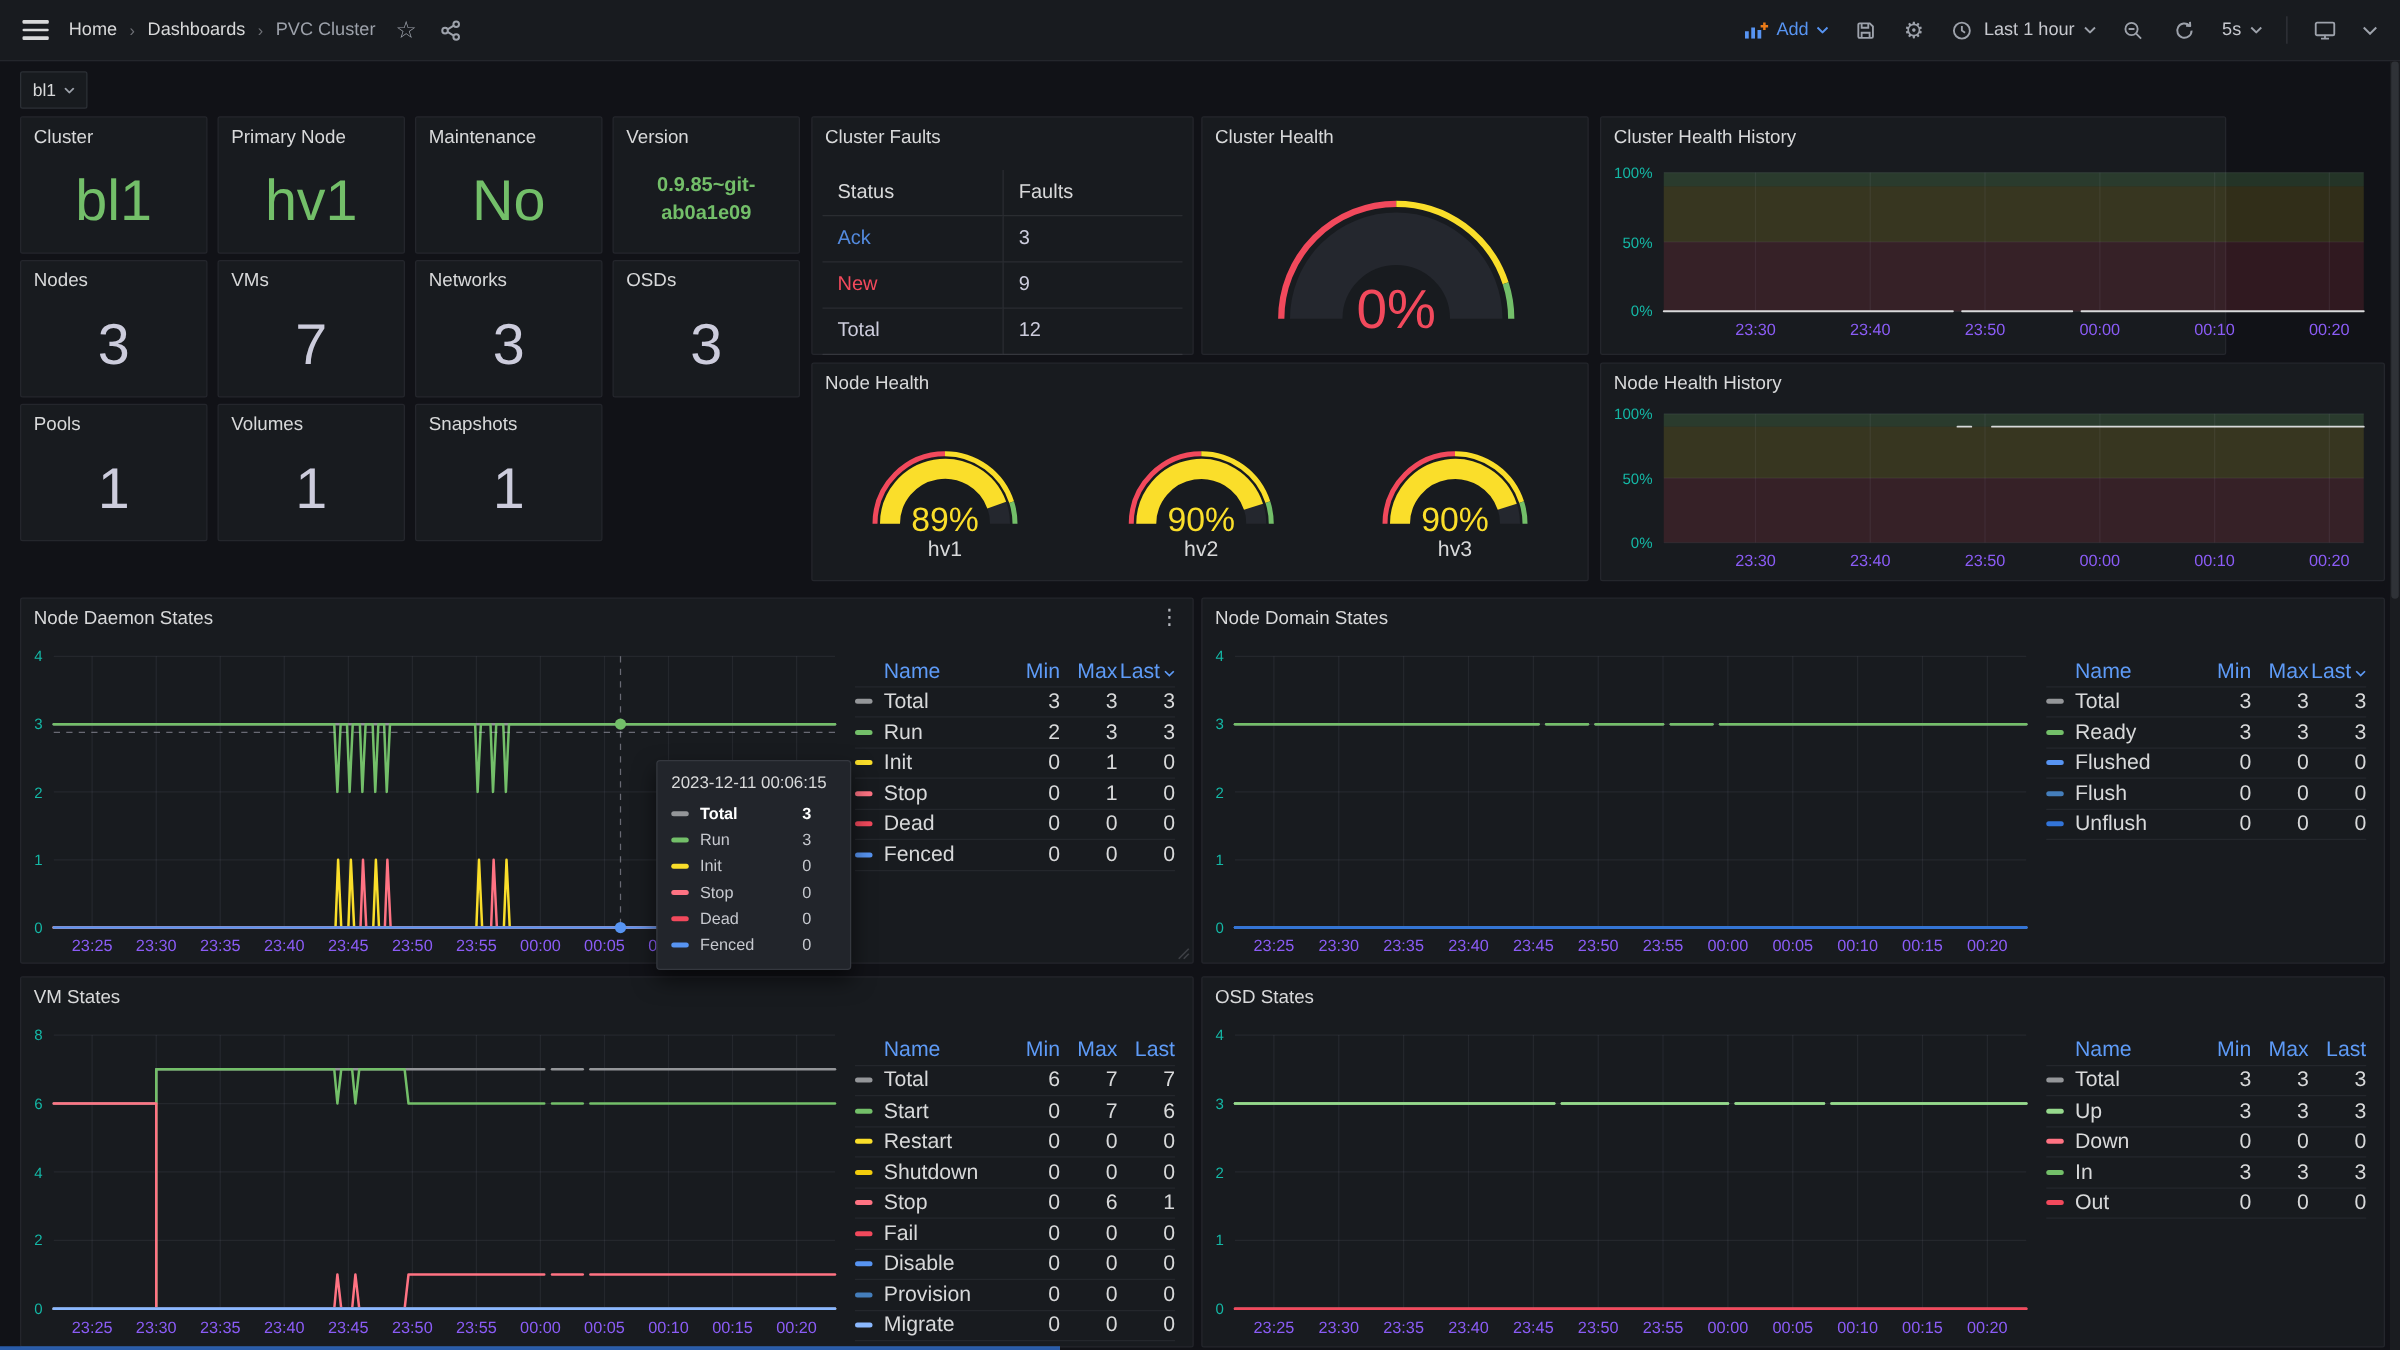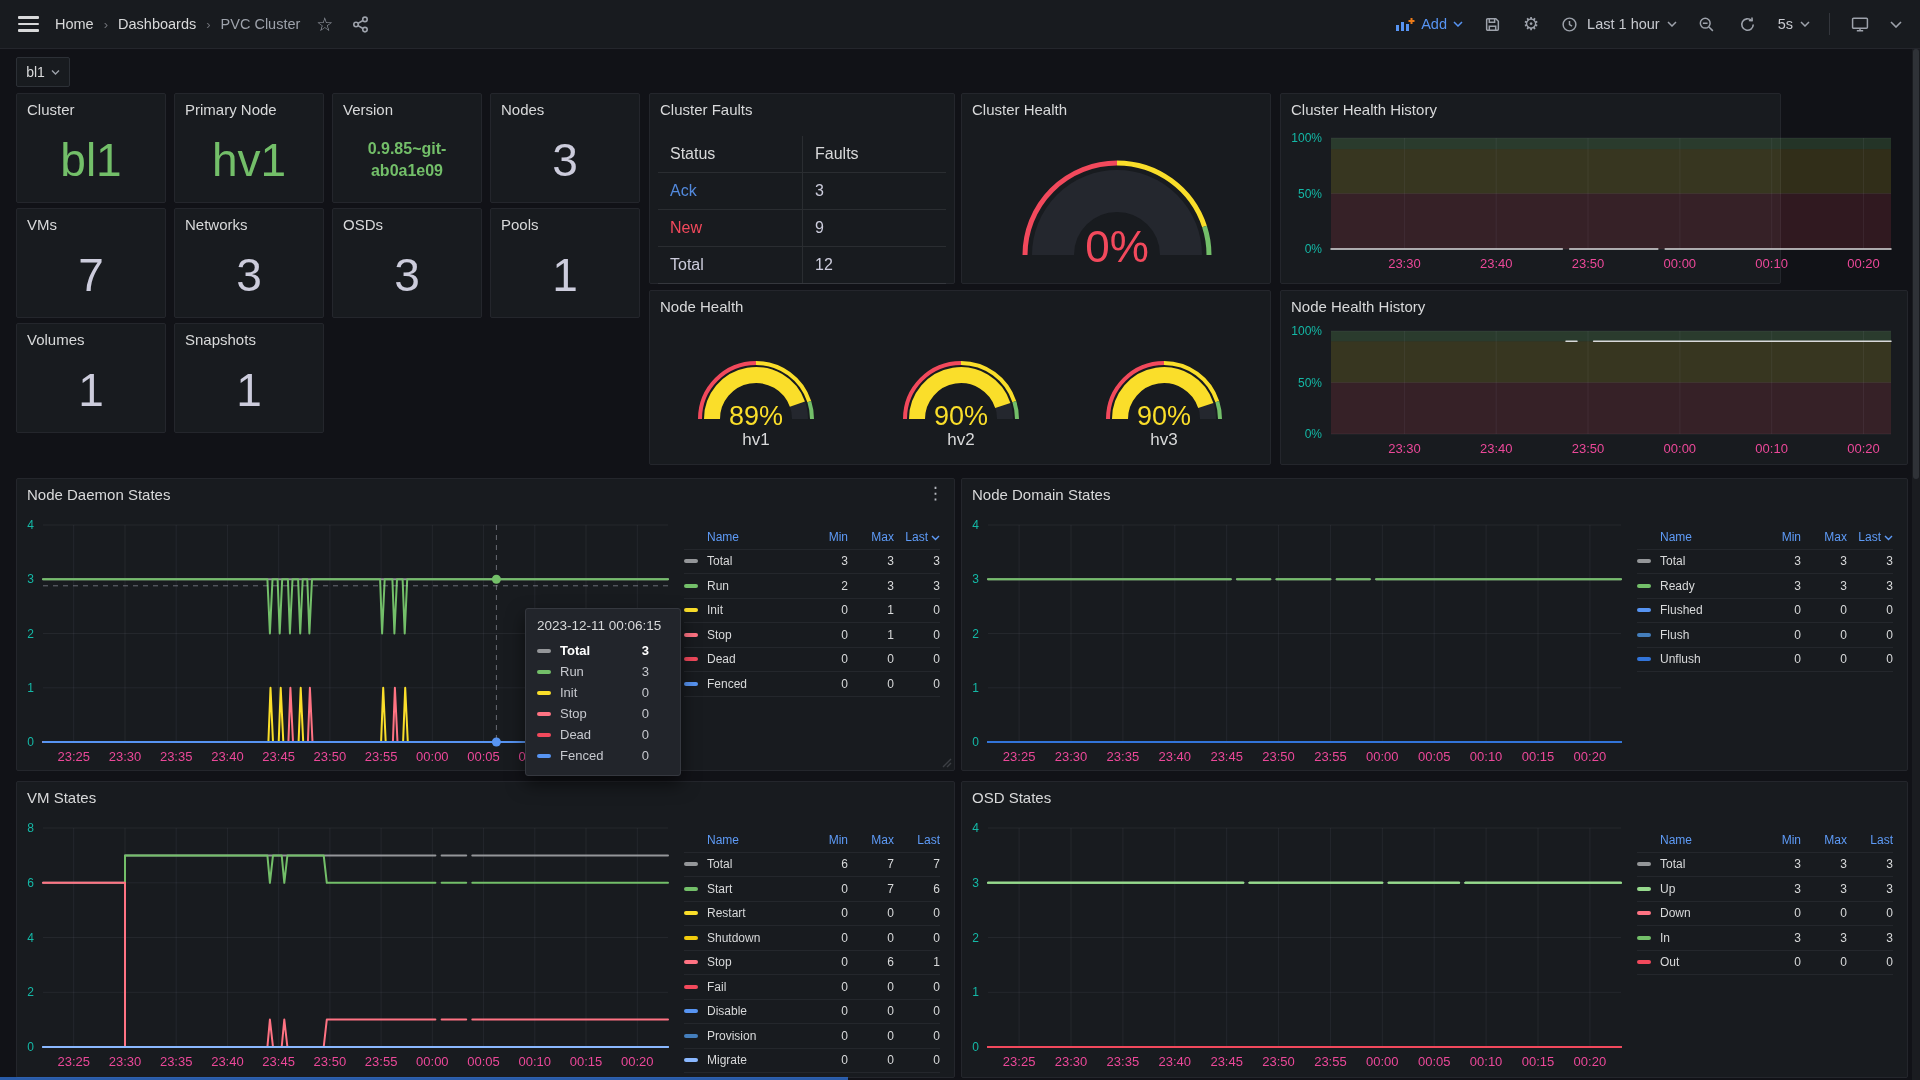--- a/index.html
+++ b/index.html
@@ -38,23 +38,23 @@
   .frow{display:grid;grid-template-columns:1fr 1fr}
   .fcell{padding:9px 12px;font-size:16px;border-bottom:1px solid rgba(204,204,220,0.1);color:#ccccdc}
   .fcell.v{border-left:1px solid rgba(204,204,220,0.1)}
   .frow.head .fcell{color:#d8d9da;font-weight:500}
   
   .gauge-slot{position:absolute}
   .gauge-slot svg{display:block;overflow:visible}
   
   .plot{position:absolute}
   .plot svg{display:block;overflow:visible}
-  .xtick{position:absolute;transform:translateX(-50%);font-size:13px;color:#ec4899;white-space:nowrap}
+  .xtick{position:absolute;transform:translateX(-50%);font-size:13px;color:#8b5cf6;white-space:nowrap}
   .ytick{position:absolute;left:-9px;transform:translate(-100%,-50%);font-size:12px;color:#14b8a6;white-space:nowrap}
-  .legend{position:absolute;top:46px;right:14px;width:256px;font-size:12px}
+  .legend{position:absolute;top:46px;right:14px;width:256px;font-size:17px}
   .lg-row{display:flex;align-items:center;height:24.5px;border-bottom:1px solid rgba(204,204,220,0.07)}
   .lg-swatch{width:14px;height:4px;border-radius:2px;margin-right:9px;flex:none}
   .lg-name{flex:1;color:#d8d9da}
   .lg-val{width:46px;text-align:right;color:#d8d9da}
   .lg-head .lg-name,.lg-head .lg-val{color:#5e9bf7;font-weight:500}
   .sort-caret{margin-left:3px}
   .kebab{position:absolute;top:6px;right:10px;color:#b4b7bd;font-size:17px;line-height:1;cursor:pointer}
   
   .tooltip{position:absolute;left:508px;top:129px;width:156px;background:#22252b;border:1px solid #35383f;border-radius:3px;box-shadow:0 8px 18px rgba(0,0,0,.55);padding:9px 11px;z-index:6}
   .tt-time{font-size:13.5px;color:#d8d9da;margin-bottom:7px;white-space:nowrap}
@@ -175,20 +175,24 @@
 </div>
 
 <div id="stats">
     <div class="stat-panel">
       <div class="stat-title">Cluster</div>
       <div class="stat-value lg" style="color: rgb(115, 191, 105);">bl1</div>
     </div>
     <div class="stat-panel">
       <div class="stat-title">Primary Node</div>
       <div class="stat-value lg" style="color: rgb(115, 191, 105);">hv1</div>
+    </div>
+    <div class="stat-panel">
+      <div class="stat-title">Maintenance</div>
+      <div class="stat-value lg" style="color: rgb(115, 191, 105);">No</div>
     </div>
     <div class="stat-panel">
       <div class="stat-title">Version</div>
       <div class="stat-value sm" style="color: rgb(115, 191, 105); font-weight: bold;">0.9.85~git-
 ab0a1e09</div>
     </div>
     <div class="stat-panel">
       <div class="stat-title">Nodes</div>
       <div class="stat-value lg" style="color: rgb(204, 204, 220);">3</div>
     </div>

